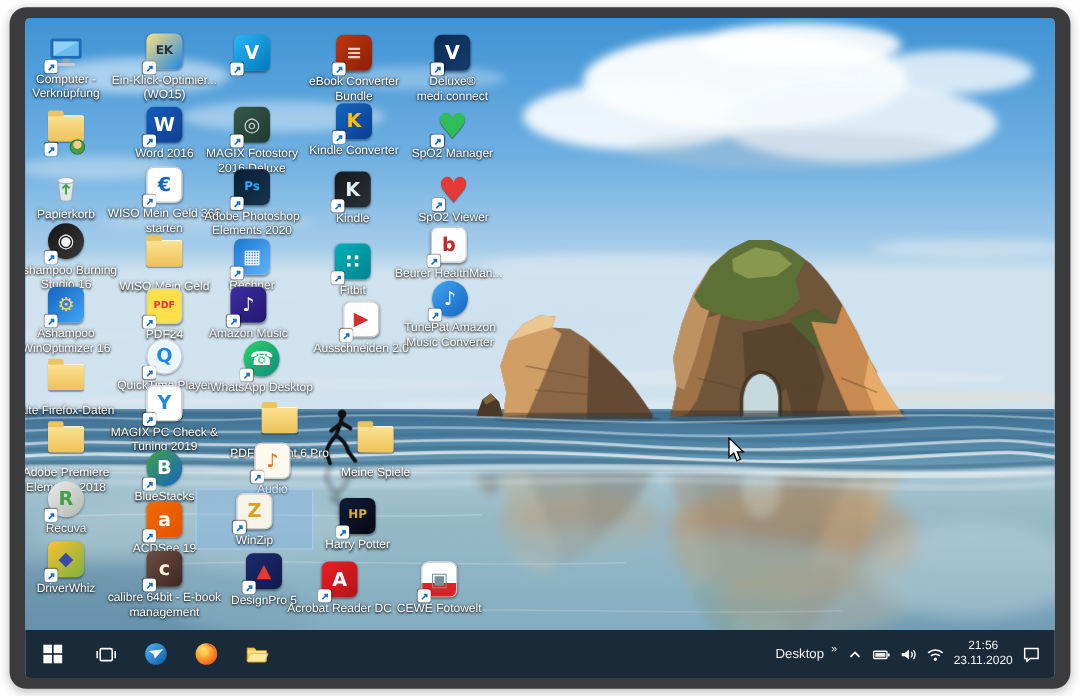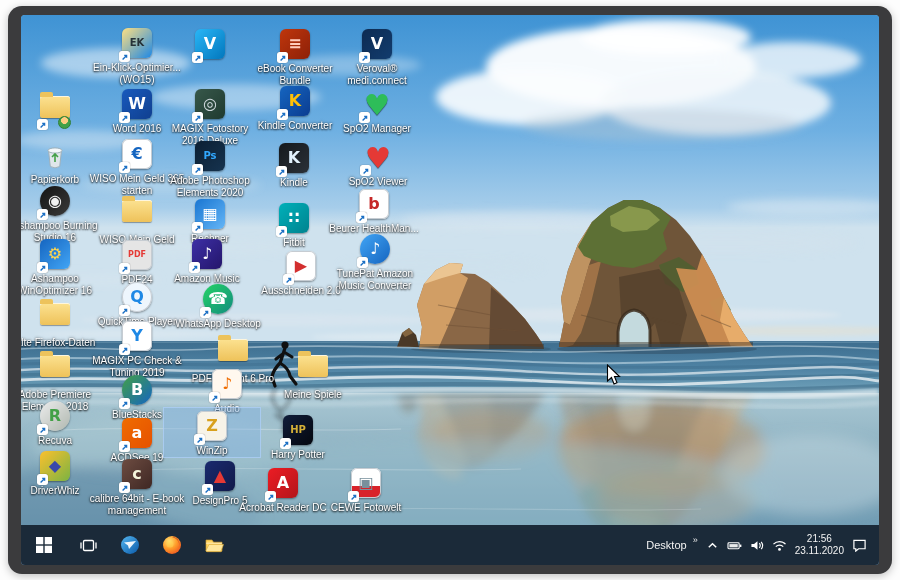--- a/index.html
+++ b/index.html
@@ -170,20 +170,34 @@
           <circle cx="20" cy="5" r="3.6" fill="#101010"></circle>
           <path d="M20,8 C18,14 17,18 15,23 M15,23 C20,26 24,30 25,36 M25,36 L31,44 M15,23 C11,27 8,31 7,37 M7,37 L10,46 M19,12 L27,17 M19,13 L11,19" stroke="#101010" stroke-width="3.2" fill="none" stroke-linecap="round"></path>
         </g>
         <g transform="translate(244,419) scale(1,-1)" opacity=".32" filter="url(#b2)">
           <circle cx="20" cy="5" r="3.6" fill="#101010"></circle>
           <path d="M20,8 C18,14 17,18 15,23 M15,23 C20,26 24,30 25,36 M25,36 L31,44 M15,23 C11,27 8,31 7,37 M7,37 L10,46 M19,12 L27,17 M19,13 L11,19" stroke="#101010" stroke-width="3.2" fill="none" stroke-linecap="round"></path>
         </g>
       </svg>
 
       <div id="icon-layer">
+          <div class="icon-cell" style="left: -14px; top: 10px;">
+            <div class="icon-art"><svg width="32" height="32" viewBox="0 0 32 32">
+                <rect x="3" y="5" width="26" height="17" rx="2" fill="#1e6bb8"></rect>
+                <rect x="5.5" y="7.5" width="21" height="12" fill="#8ed0f8"></rect>
+                <path d="M5.5,19.5 L26.5,7.5 L26.5,19.5 Z" fill="#5cb3e8" opacity=".7"></path>
+                <rect x="13" y="22" width="6" height="3.5" fill="#9aa7b1"></rect>
+                <rect x="8.5" y="25.5" width="15" height="2.5" rx="1" fill="#c3ccd3"></rect>
+              </svg><div class="badge">
+                <svg width="8" height="8" viewBox="0 0 10 10">
+                  <path d="M2,8 L7,3 M4,3 L7,3 L7,6" stroke="#1a6fc4" stroke-width="1.7" fill="none"></path>
+                </svg>
+              </div></div>
+            <div class="icon-label">Computer - Verknüpfung</div>
+          </div>
           <div class="icon-cell" style="left: -14px; top: 71px;">
             <div class="icon-art">
               <div class="folder"></div>
               <span class="person-dot"></span>
               <div class="badge">
                 <svg width="8" height="8" viewBox="0 0 10 10">
                   <path d="M2,8 L7,3 M4,3 L7,3 L7,6" stroke="#1a6fc4" stroke-width="1.7" fill="none"></path>
                 </svg>
               </div>
             </div>
@@ -300,21 +314,21 @@
             <div class="icon-label">WISO Mein Geld 365 starten</div>
           </div>
           <div class="icon-cell" style="left: 68px; top: 175px;">
             <div class="icon-art">
               <div class="folder"></div>
             </div>
             <div class="icon-label">WISO Mein Geld 2018</div>
           </div>
           <div class="icon-cell" style="left: 68px; top: 222px;">
             <div class="icon-art">
-              <div class="tile bordered" style="background: #e5e5e5;">
+              <div class="tile bordered" style="background: #fde047;">
                 <span class="glyph" style="color: rgb(229, 57, 53); font-size: 8px;">PDF</span>
               </div>
               <div class="badge">
                 <svg width="8" height="8" viewBox="0 0 10 10">
                   <path d="M2,8 L7,3 M4,3 L7,3 L7,6" stroke="#1a6fc4" stroke-width="1.7" fill="none"></path>
                 </svg>
               </div>
             </div>
             <div class="icon-label">PDF24</div>
           </div>
@@ -606,21 +620,21 @@
             <div class="icon-art">
               <div class="tile" style="background: linear-gradient(135deg, rgb(13, 43, 82), rgb(18, 60, 110));">
                 <span class="glyph" style="color: rgb(255, 255, 255); font-size: 16px;">V</span>
               </div>
               <div class="badge">
                 <svg width="8" height="8" viewBox="0 0 10 10">
                   <path d="M2,8 L7,3 M4,3 L7,3 L7,6" stroke="#1a6fc4" stroke-width="1.7" fill="none"></path>
                 </svg>
               </div>
             </div>
-            <div class="icon-label">Veroval® medi.connect</div>
+            <div class="icon-label">Deluxe® medi.connect</div>
           </div>
           <div class="icon-cell" style="left: 308px; top: 72px;">
             <div class="icon-art">
               <span class="big-glyph" style="color: rgb(46, 189, 89);">♥</span>
               <div class="badge">
                 <svg width="8" height="8" viewBox="0 0 10 10">
                   <path d="M2,8 L7,3 M4,3 L7,3 L7,6" stroke="#1a6fc4" stroke-width="1.7" fill="none"></path>
                 </svg>
               </div>
             </div>

